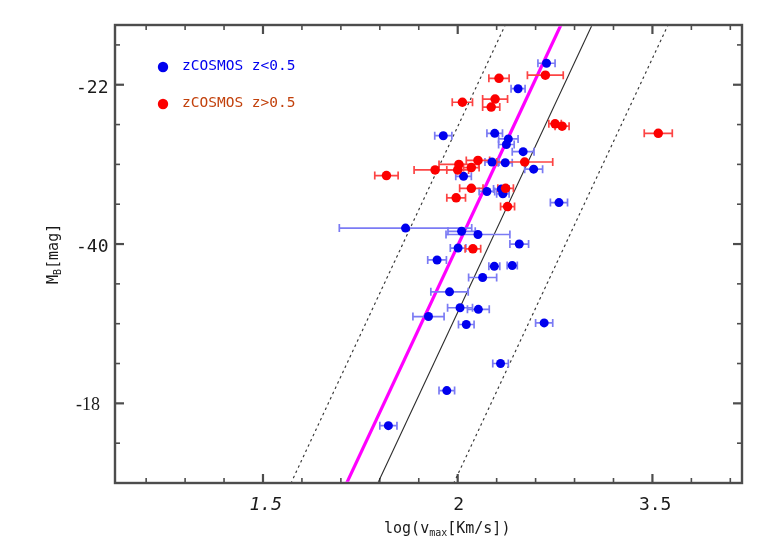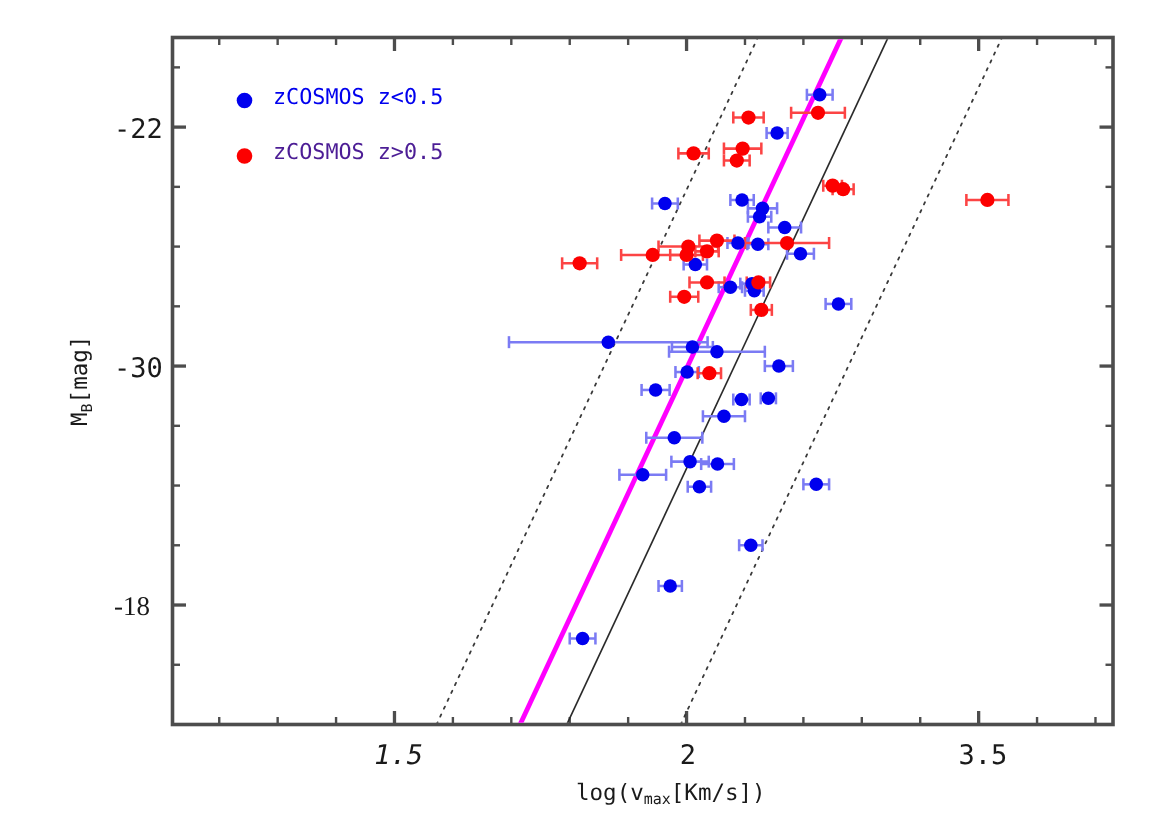--- a/index.html
+++ b/index.html
@@ -358,23 +358,23 @@
         <circle cx="163" cy="67" r="5.2" fill="#0000ee"></circle>
         <circle cx="163" cy="104" r="5.2" fill="#fc0000"></circle>
       </g>
   </svg>
 
   <div class="tick-label" id="xt1" style="top: 493px; left: 249.488px; font-style: italic;">1.5</div>
   <div class="tick-label" id="xt2" style="top: 493px; left: 453.208px;">2</div>
   <div class="tick-label" id="xt3" style="top: 493px; left: 638.929px;">3.5</div>
 
   <div class="tick-label" id="yt1" style="top: 75.7391px; left: 76px;">-22</div>
-  <div class="tick-label" id="yt2" style="top: 235.043px; left: 76px;">-30</div>
+  <div class="tick-label" id="yt2" style="top: 235.043px; left: 76px;">-40</div>
   <div class="tick-label" id="yt3" style="top: 394.348px; left: 76px; font-family: Liberation Serif, serif;">-18</div>
 
   <div class="axis-title" id="xlabel" style="top: 519px; left: 384px;"><span>log(</span><span>v</span><sub>max</sub><span>[Km/s])</span></div>
 
   <div class="axis-title" id="ylabel" style="left: 44px; top: 284px;"><span>M</span><sub>B</sub><span>[mag]</span></div>
 
   <div class="legend-text" id="leg1" style="top: 57px; left: 182px; color: rgb(0, 0, 238);">zCOSMOS z&lt;0.5</div>
-  <div class="legend-text" id="leg2" style="top: 94px; left: 182px; color: #4c1d95;">zCOSMOS z&gt;0.5</div>
+  <div class="legend-text" id="leg2" style="top: 94px; left: 182px; color: #c2410c;">zCOSMOS z&gt;0.5</div>
 
 </div>
 
 </body></html>

